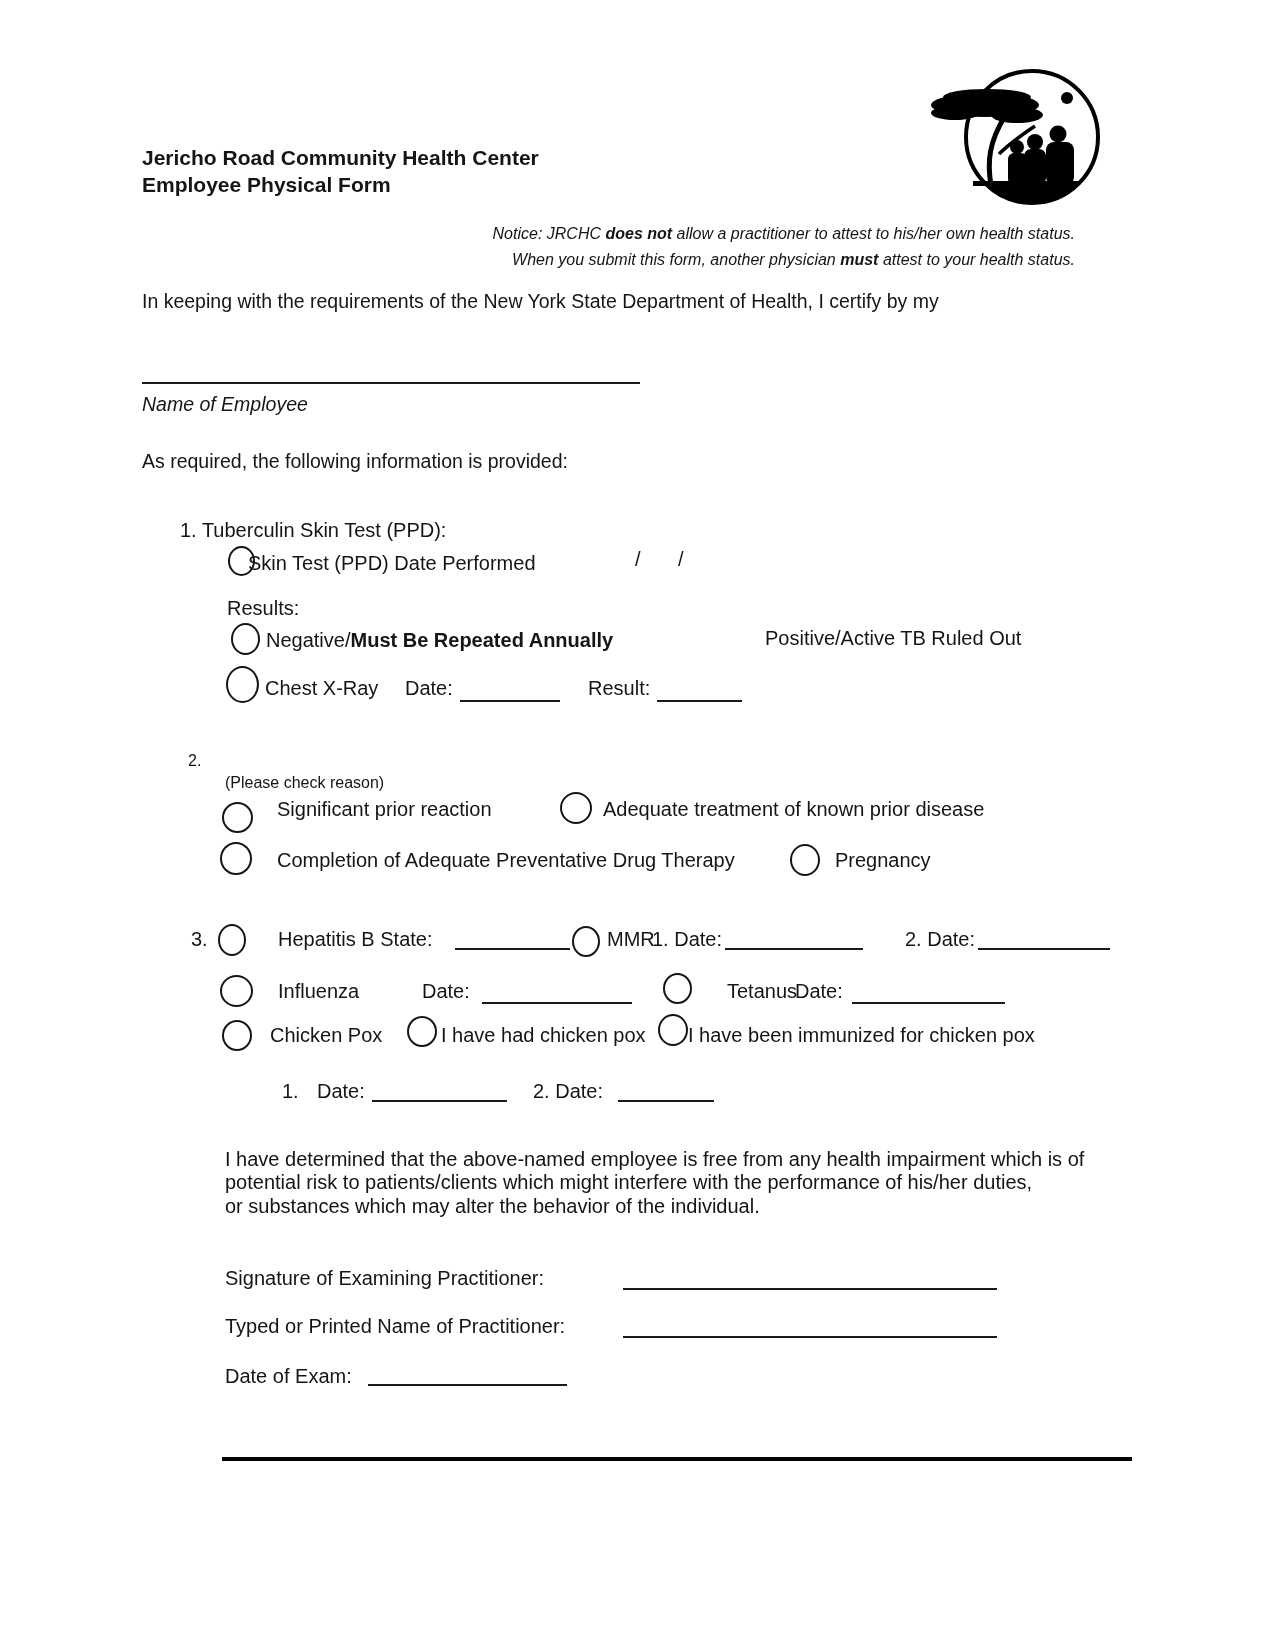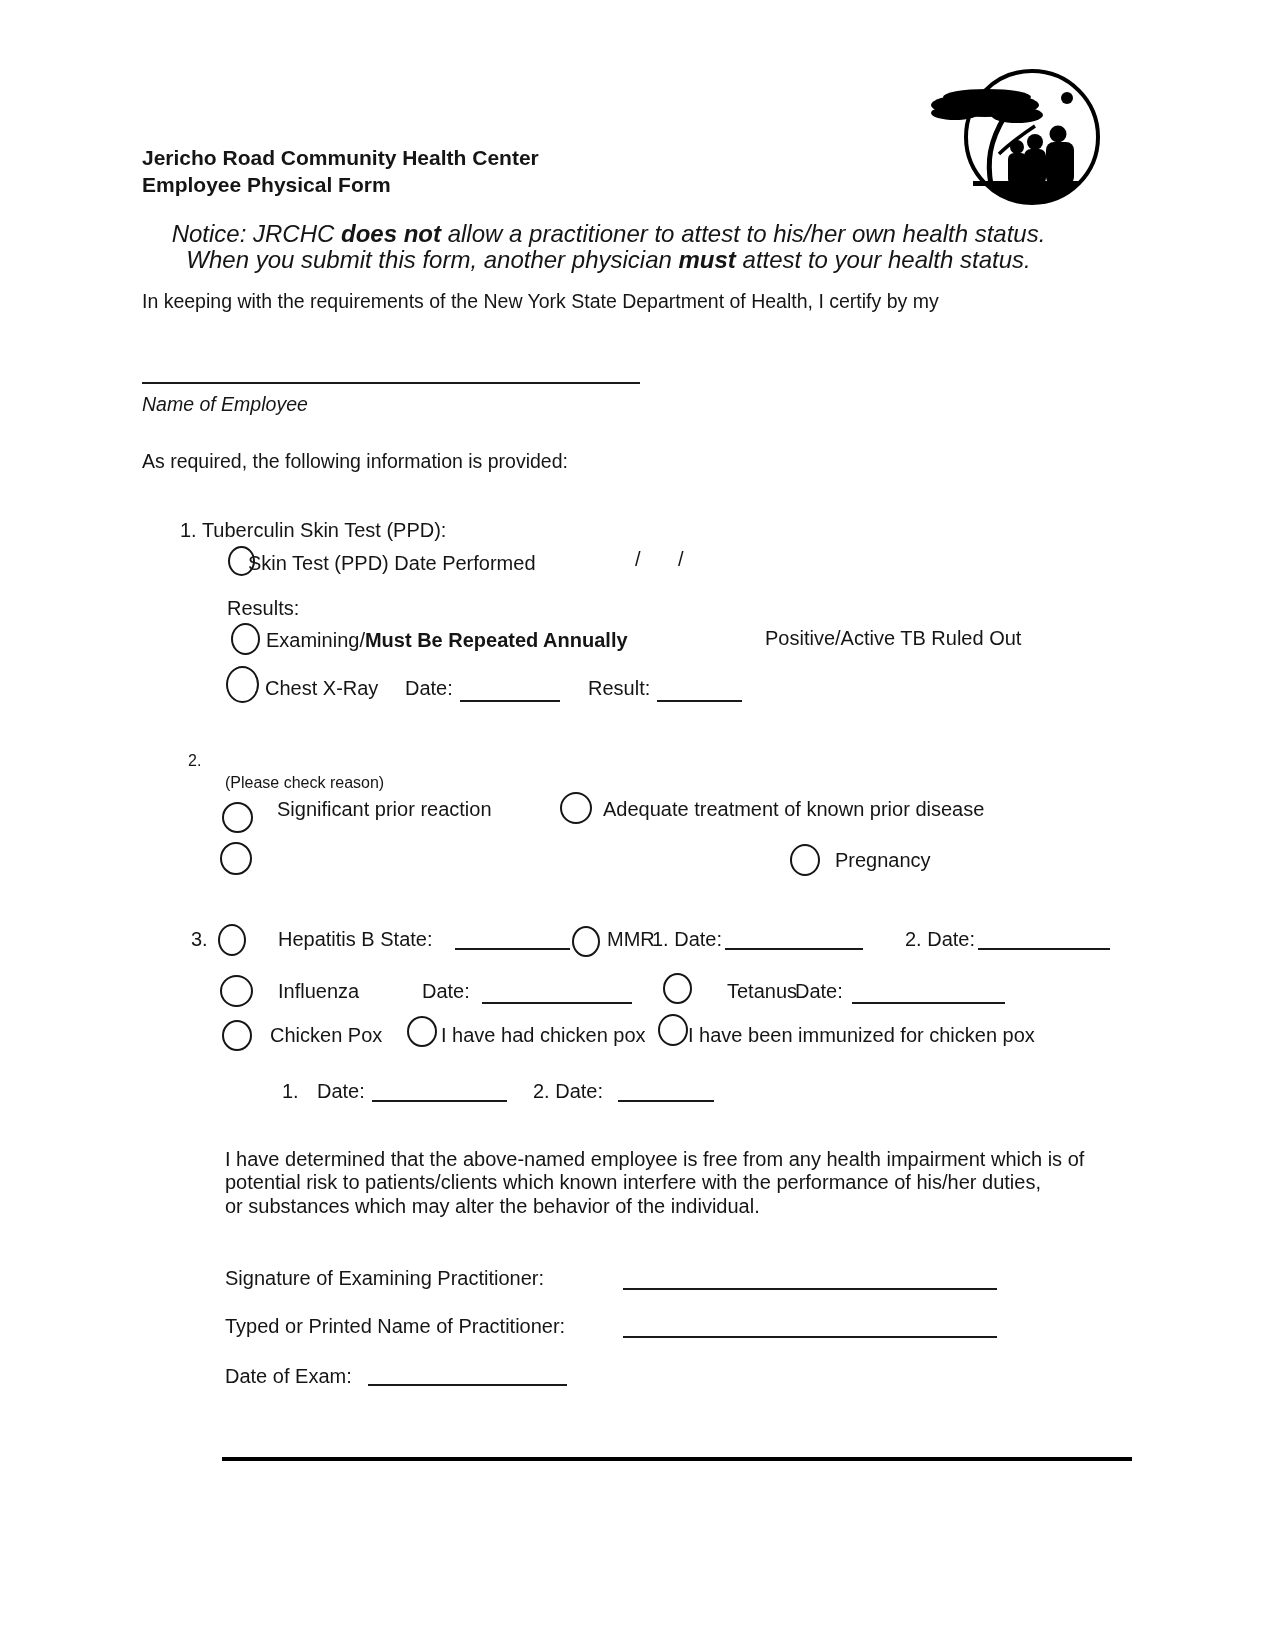--- a/index.html
+++ b/index.html
@@ -5,21 +5,21 @@
   * { margin:0; padding:0; box-sizing:border-box; }
   html,body { background:#ffffff; }
   body { font-family:"Liberation Sans","DejaVu Sans",sans-serif; color:#151515; }
   .page { position:relative; width:1203px; height:1650px; background:#ffffff; overflow:hidden; }
   .abs { position:absolute; }
   .t { white-space:nowrap; color:#151515; font-size:20px; }
   .small { font-size:16px; }
   .b { font-weight:bold; }
   .i { font-style:italic; }
   .title { font-size:21px; font-weight:bold; line-height:27px; }
-  .notice { font-size:24px; font-style:italic; line-height:26px; text-align:center; }
+  .notice { font-size:16px; font-style:italic; line-height:26px; text-align:right; }
   .para { font-size:19.5px; line-height:26px; }
   .att { font-size:20px; line-height:23.4px; white-space:nowrap; }
   .circle { position:absolute; border:2.5px solid #151515; border-radius:50%; background:transparent; }
   .blank { position:absolute; border-bottom:2px solid #1a1a1a; }
   .rule-thick { position:absolute; background:#000; }
 </style>
 </head>
 <body>
 
 <div class="page">
@@ -69,39 +69,40 @@
   <div class="abs t" style="left:180px; top:519px;"><span>1.</span> <span>Tuberculin Skin Test (PPD):</span></div>
 
   <div class="circle" style="left:228px; top:546px; width:27px; height:30px;"></div>
   <div class="abs t" style="left:248px; top:552px;">Skin Test (PPD) Date Performed</div>
   <div class="abs t" style="left:635px; top:548px;">/</div>
   <div class="abs t" style="left:678px; top:548px;">/</div>
 
   <div class="abs t" style="left:200px; top:597px;margin-left:27px;">Results:</div>
 
   <div class="circle" style="left:231px; top:623px; width:29px; height:32px;"></div>
-  <div class="abs t" style="left:266px; top:629px;"><span>Examining/</span><span class="b">Must Be Repeated Annually</span></div>
+  <div class="abs t" style="left:266px; top:629px;"><span>Negative/</span><span class="b">Must Be Repeated Annually</span></div>
   <div class="abs t" style="left:765px; top:627px;">Positive/Active TB Ruled Out</div>
 
   <div class="circle" style="left:226px; top:666px; width:33px; height:37px;"></div>
   <div class="abs t" style="left:265px; top:677px;">Chest X-Ray</div>
   <div class="abs t" style="left:405px; top:677px;">Date:</div>
   <div class="blank" style="left:460px; top:680px; width:100px; height:22px;"></div>
   <div class="abs t" style="left:588px; top:677px;">Result:</div>
   <div class="blank" style="left:657px; top:680px; width:85px; height:22px;"></div>
 
   <div class="abs t small" style="left:188px; top:752px;">2.</div>
   <div class="abs t small" style="left:225px; top:774px;">(Please check reason)</div>
 
   <div class="circle" style="left:222px; top:802px; width:31px; height:31px;"></div>
   <div class="abs t" style="left:277px; top:798px;">Significant prior reaction</div>
   <div class="circle" style="left:560px; top:792px; width:32px; height:32px;"></div>
   <div class="abs t" style="left:603px; top:798px;">Adequate treatment of known prior disease</div>
 
   <div class="circle" style="left:220px; top:842px; width:32px; height:33px;"></div>
+  <div class="abs t" style="left:277px; top:849px;">Completion of Adequate Preventative Drug Therapy</div>
   <div class="circle" style="left:790px; top:844px; width:30px; height:32px;"></div>
   <div class="abs t" style="left:835px; top:849px;">Pregnancy</div>
 
   <div class="abs t" style="left:191px; top:928px;">3.</div>
   <div class="circle" style="left:218px; top:924px; width:28px; height:32px;"></div>
   <div class="abs t" style="left:278px; top:928px;">Hepatitis B State:</div>
   <div class="blank" style="left:455px; top:928px; width:115px; height:22px;"></div>
   <div class="circle" style="left:572px; top:926px; width:28px; height:31px;"></div>
   <div class="abs t" style="left:607px; top:928px;">MMR</div>
   <div class="abs t" style="left:652px; top:928px;">1. Date:</div>
@@ -126,21 +127,21 @@
   <div class="abs t" style="left:688px; top:1024px;">I have been immunized for chicken pox</div>
 
   <div class="abs t" style="left:282px; top:1080px;">1.</div>
   <div class="abs t" style="left:317px; top:1080px;">Date:</div>
   <div class="blank" style="left:372px; top:1080px; width:135px; height:22px;"></div>
   <div class="abs t" style="left:533px; top:1080px;">2. Date:</div>
   <div class="blank" style="left:618px; top:1080px; width:96px; height:22px;"></div>
 
   <div class="abs att" style="left:225px; top:1148px;">
     <div>I have determined that the above-named employee is free from any health impairment which is of</div>
-    <div>potential risk to patients/clients which known interfere with the performance of his/her duties,</div>
+    <div>potential risk to patients/clients which might interfere with the performance of his/her duties,</div>
     <div>or substances which may alter the behavior of the individual.</div>
   </div>
 
   <div class="abs t" style="left:225px; top:1267px;">Signature of Examining Practitioner:</div>
   <div class="blank" style="left:623px; top:1268px; width:374px; height:22px;"></div>
 
   <div class="abs t" style="left:225px; top:1315px;">Typed or Printed Name of Practitioner:</div>
   <div class="blank" style="left:623px; top:1316px; width:374px; height:22px;"></div>
 
   <div class="abs t" style="left:225px; top:1365px;">Date of Exam:</div>

